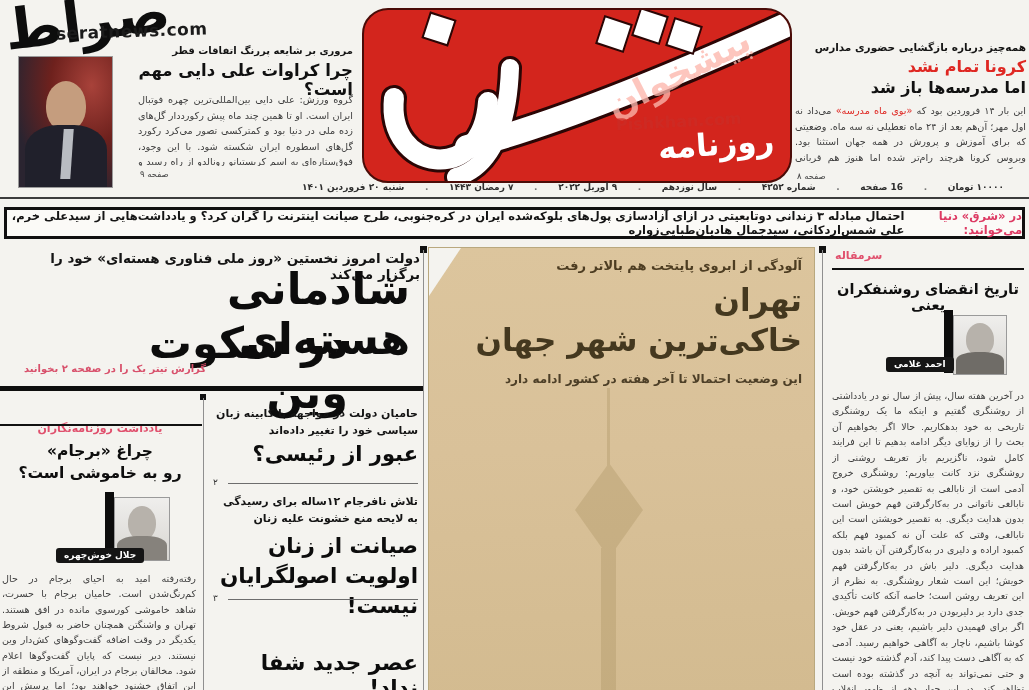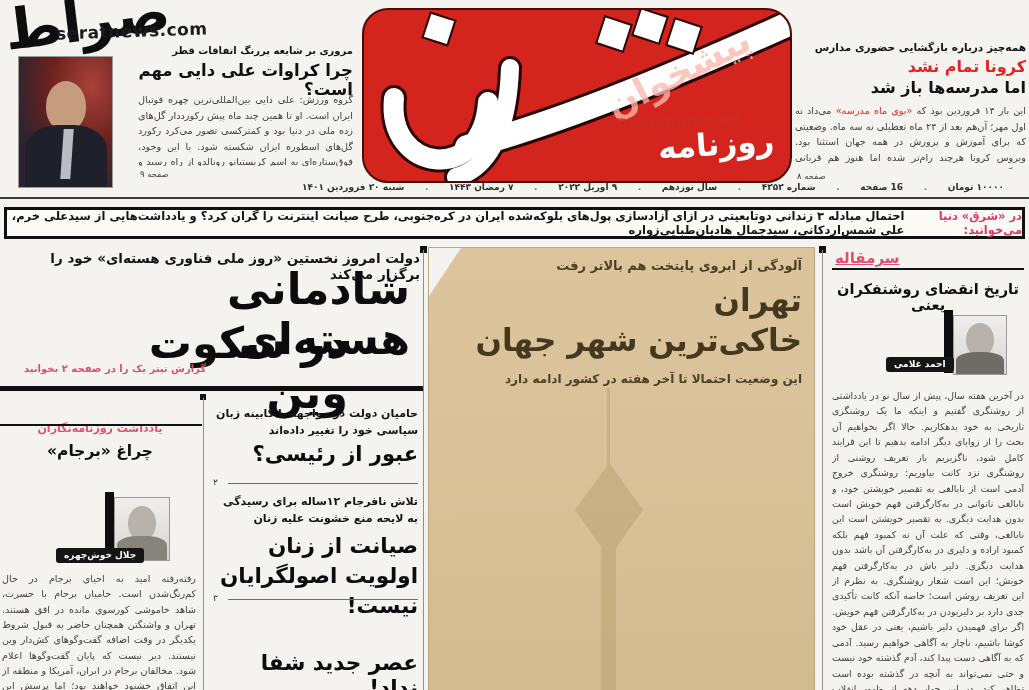--- a/index.html
+++ b/index.html
@@ -120,20 +120,21 @@
   <div class="abs sqmark" style="left:420px;top:246px;"></div>
   <div class="abs vrule" style="left:423px;top:250px;height:440px;"></div>
   <div class="abs sqmark" style="left:200px;top:394px;width:6px;height:6px;"></div>
   <div class="abs vrule" style="left:203px;top:398px;height:292px;"></div>
   <div class="abs sqmark" style="left:819px;top:246px;"></div>
   <div class="abs vrule" style="left:822px;top:250px;height:440px;"></div>
 
   <div class="abs rtl" style="left:0;top:406px;width:200px;text-align:center;font-size:11px;font-weight:bold;color:#e0506d;letter-spacing:1px;margin-top:16px;">یادداشت روزنامه‌نگاران</div>
   <div class="abs" style="left:0;top:424px;width:202px;height:2px;background:#111;"></div>
   <div class="abs rtl" style="left:10px;top:442px;width:180px;text-align:center;font-size:15.5px;font-weight:bold;color:#0e0e0e;">چراغ «برجام»</div>
+  <div class="abs rtl" style="left:10px;top:464px;width:180px;text-align:center;font-size:15.5px;font-weight:bold;color:#0e0e0e;">رو به خاموشی است؟</div>
   <div class="abs inkbar" style="left:105px;top:492px;width:9px;height:66px;"></div>
   <div class="abs portrait" style="left:114px;top:497px;width:54px;height:62px;">
     <div class="p-face" style="left:13px;top:8px;width:28px;height:34px;"></div>
     <div class="p-torso" style="left:2px;top:38px;width:50px;height:24px;background:#86827c;"></div>
   </div>
   <div class="abs badge" style="left:56px;top:548px;">جلال خوش‌چهره</div>
   <div class="abs jtext" style="left:2px;top:571px;width:194px;height:119px;overflow:hidden;font-size:9.6px;">رفته‌رفته امید به احیای برجام در حال کم‌رنگ‌شدن است. حامیان برجام با حسرت، شاهد خاموشی کورسوی مانده در افق هستند. تهران و واشنگتن همچنان حاضر به قبول شروط یکدیگر در وقت اضافه گفت‌وگوهای کش‌دار وین نیستند. دیر نیست که پایان گفت‌وگوها اعلام شود. مخالفان برجام در ایران، آمریکا و منطقه از این اتفاق خشنود خواهند بود؛ اما پرسش این است: چه در پیش است؟ و اوضاع چگونه رقم خواهد خورد وقتی برجام مرده باشد؟ یک‌صدایی در مخالفت با خواسته‌های تهران برای بازگشت به برجام در واشنگتن روزبه‌روز بیشتر می‌شود. حالا</div>
 
   <div class="abs kicker" style="left:212px;top:406px;width:206px;text-align:right;font-size:11px;line-height:1.5;">حامیان دولت در مواجهه با کابینه زبان سیاسی خود را تغییر داده‌اند</div>
   <div class="abs rtl" style="left:212px;top:442px;width:206px;text-align:right;font-size:21px;font-weight:bold;color:#0c0c0c;">عبور از رئیسی؟</div>
@@ -157,21 +158,21 @@
         <rect x="172" y="300" width="15" height="143"></rect>
       </g>
     </svg>
     <div class="abs" style="left:0;top:0;width:0;height:0;border-top:48px solid #f4f3ef;border-right:32px solid transparent;"></div>
     <div class="abs rtl" style="left:0;top:10px;width:373px;text-align:right;font-size:13px;font-weight:bold;color:#4d3d22;">آلودگی از ابروی پایتخت هم بالاتر رفت</div>
     <div class="abs rtl" style="left:0;top:34px;width:373px;text-align:right;font-size:31px;font-weight:bold;color:#44381f;">تهران</div>
     <div class="abs rtl" style="left:0;top:74px;width:373px;text-align:right;font-size:31px;font-weight:bold;color:#44381f;">خاکی‌ترین شهر جهان</div>
     <div class="abs rtl" style="left:0;top:124px;width:373px;text-align:right;font-size:12px;font-weight:bold;color:#4d3f27;">این وضعیت احتمالا تا آخر هفته در کشور ادامه دارد</div>
   </div>
 
-  <div class="abs rtl" style="left:835px;top:249px;font-size:15px;font-weight:bold;color:#e0506d;letter-spacing:2px;text-decoration:underline;">سرمقاله</div>
+  <div class="abs rtl" style="left:835px;top:249px;font-size:11px;font-weight:bold;color:#e0506d;letter-spacing:2px;">سرمقاله</div>
   <div class="abs" style="left:832px;top:268px;width:192px;height:2px;background:#111;"></div>
   <div class="abs rtl" style="left:832px;top:281px;width:192px;text-align:center;font-size:14.5px;font-weight:bold;color:#0e0e0e;">تاریخ انقضای روشنفکران یعنی</div>
   <div class="abs inkbar" style="left:944px;top:310px;width:9px;height:63px;"></div>
   <div class="abs portrait" style="left:953px;top:315px;width:52px;height:58px;">
     <div class="p-face" style="left:12px;top:7px;width:28px;height:33px;"></div>
     <div class="p-torso" style="left:2px;top:36px;width:48px;height:22px;background:#6f6c67;"></div>
   </div>
   <div class="abs badge" style="left:886px;top:357px;">احمد غلامی</div>
   <div class="abs jtext" style="left:832px;top:388px;width:192px;height:302px;overflow:hidden;font-size:9.4px;line-height:1.64;">در آخرین هفته سال، پیش از سال نو در یادداشتی از روشنگری گفتیم و اینکه ما یک روشنگری تاریخی به خود بدهکاریم. حالا اگر بخواهیم آن بحث را از زوایای دیگر ادامه بدهیم تا این فرایند کامل شود، ناگزیریم باز تعریف روشنی از روشنگری نزد کانت بیاوریم: روشنگری خروج آدمی است از نابالغی به تقصیر خویشتن خود، و نابالغی ناتوانی در به‌کارگرفتن فهم خویش است بدون هدایت دیگری. به تقصیر خویشتن است این نابالغی، وقتی که علت آن نه کمبود فهم بلکه کمبود اراده و دلیری در به‌کارگرفتن آن باشد بدون هدایت دیگری. دلیر باش در به‌کارگرفتن فهم خویش؛ این است شعار روشنگری. به نظرم از این تعریف روشن است؛ خاصه آنکه کانت تأکیدی جدی دارد بر دلیربودن در به‌کارگرفتن فهم خویش. اگر برای فهمیدن دلیر باشیم، یعنی در عقل خود کوشا باشیم، ناچار به آگاهی خواهیم رسید. آدمی که به آگاهی دست پیدا کند، آدم گذشته خود نیست و حتی نمی‌تواند به آنچه در گذشته بوده است تظاهر کند. در این چهار دهه از ظهور انقلاب اسلامی و چهره‌های آن به‌وضوح می‌بینیم روی سخن با کسانی نیست که آگاهانه خود را به ناآگاهی زده‌اند از برای حفظ منفعت خویشتن. درصدد آن نیستم تا توصیفی دقیق به دست بدهم از چهره‌هایی مانند هاشمی‌رفسنجانی، میرحسین موسوی، سیدمحمد خاتمی و بسیار چهره‌های ریز و درشت که این سیر را سپری کرده‌اند؛ کسانی که شجاع بودند در به‌کارگیری فهم خویش.</div>
 

